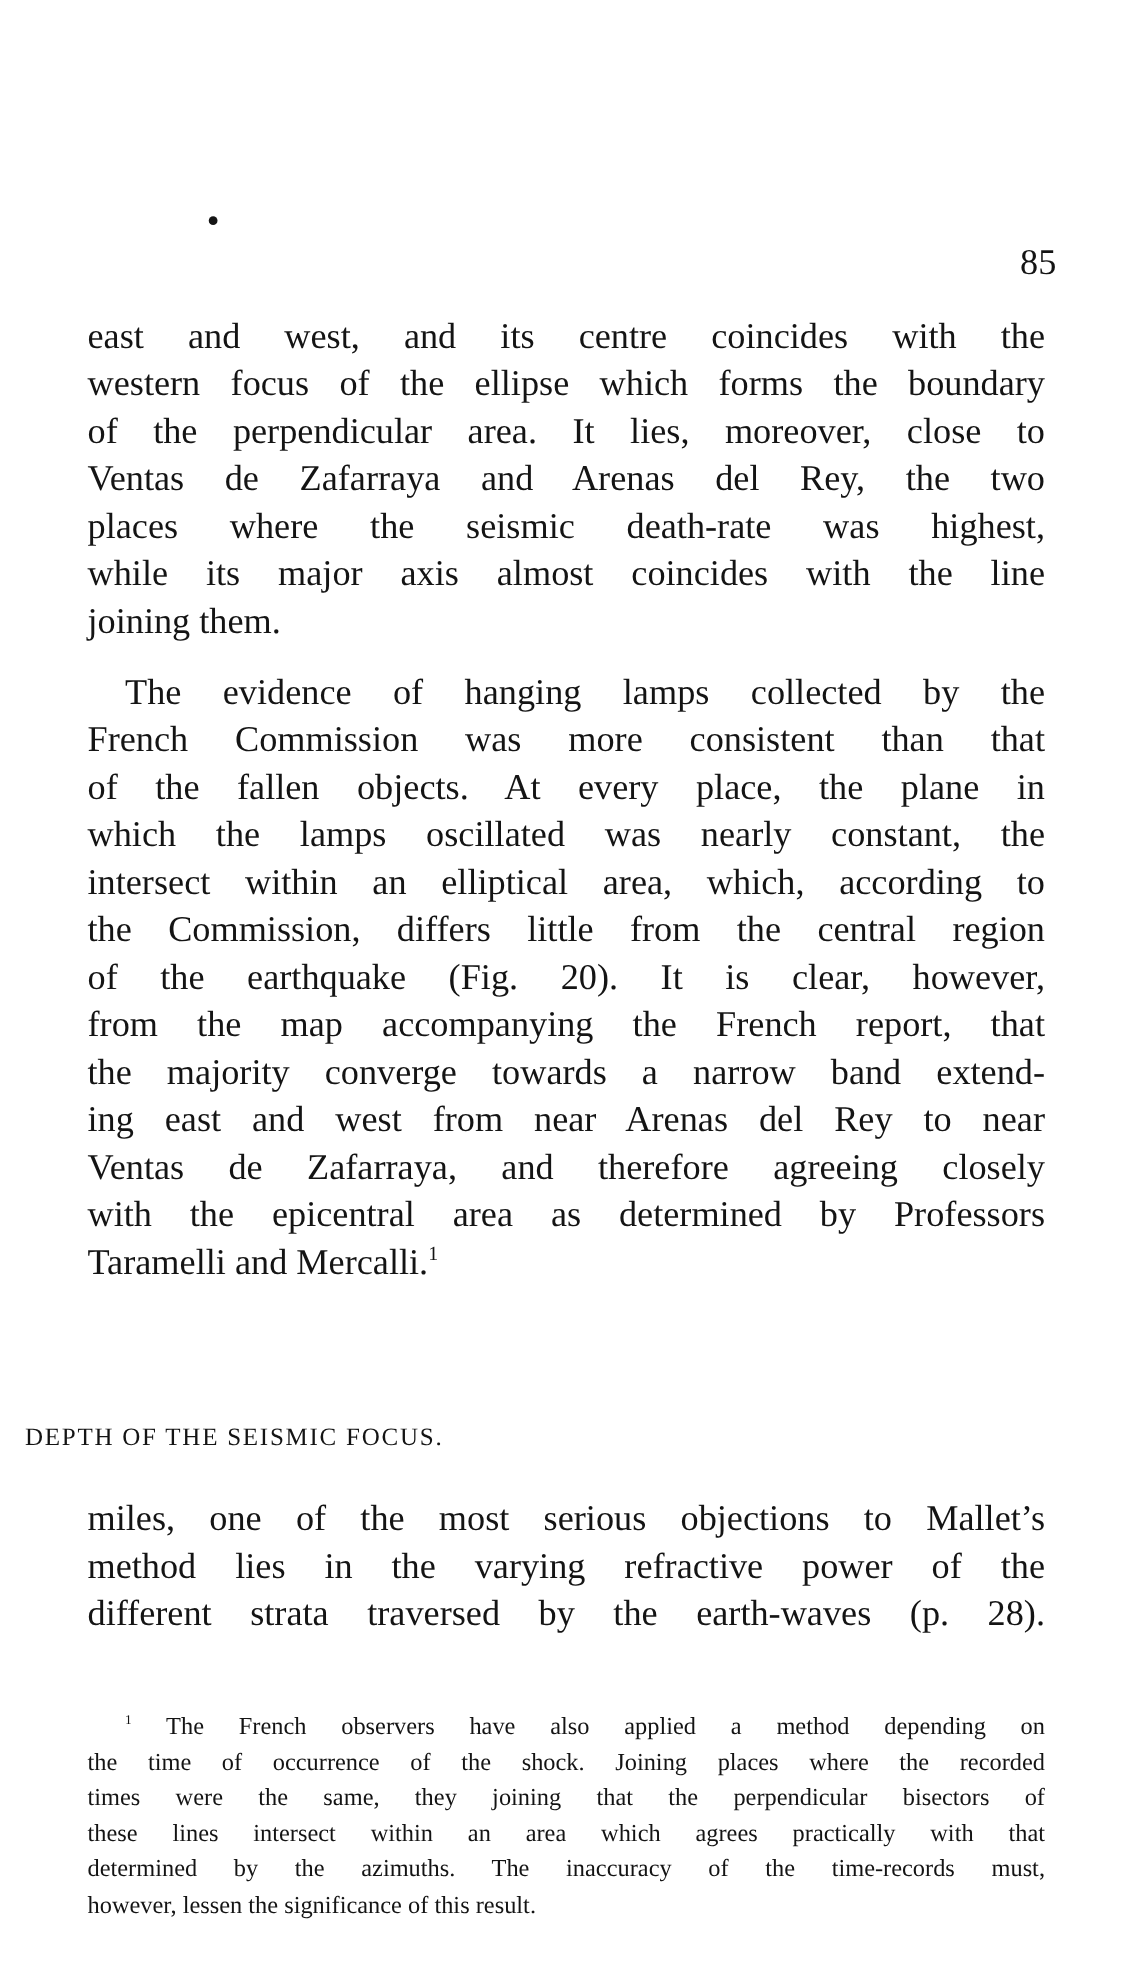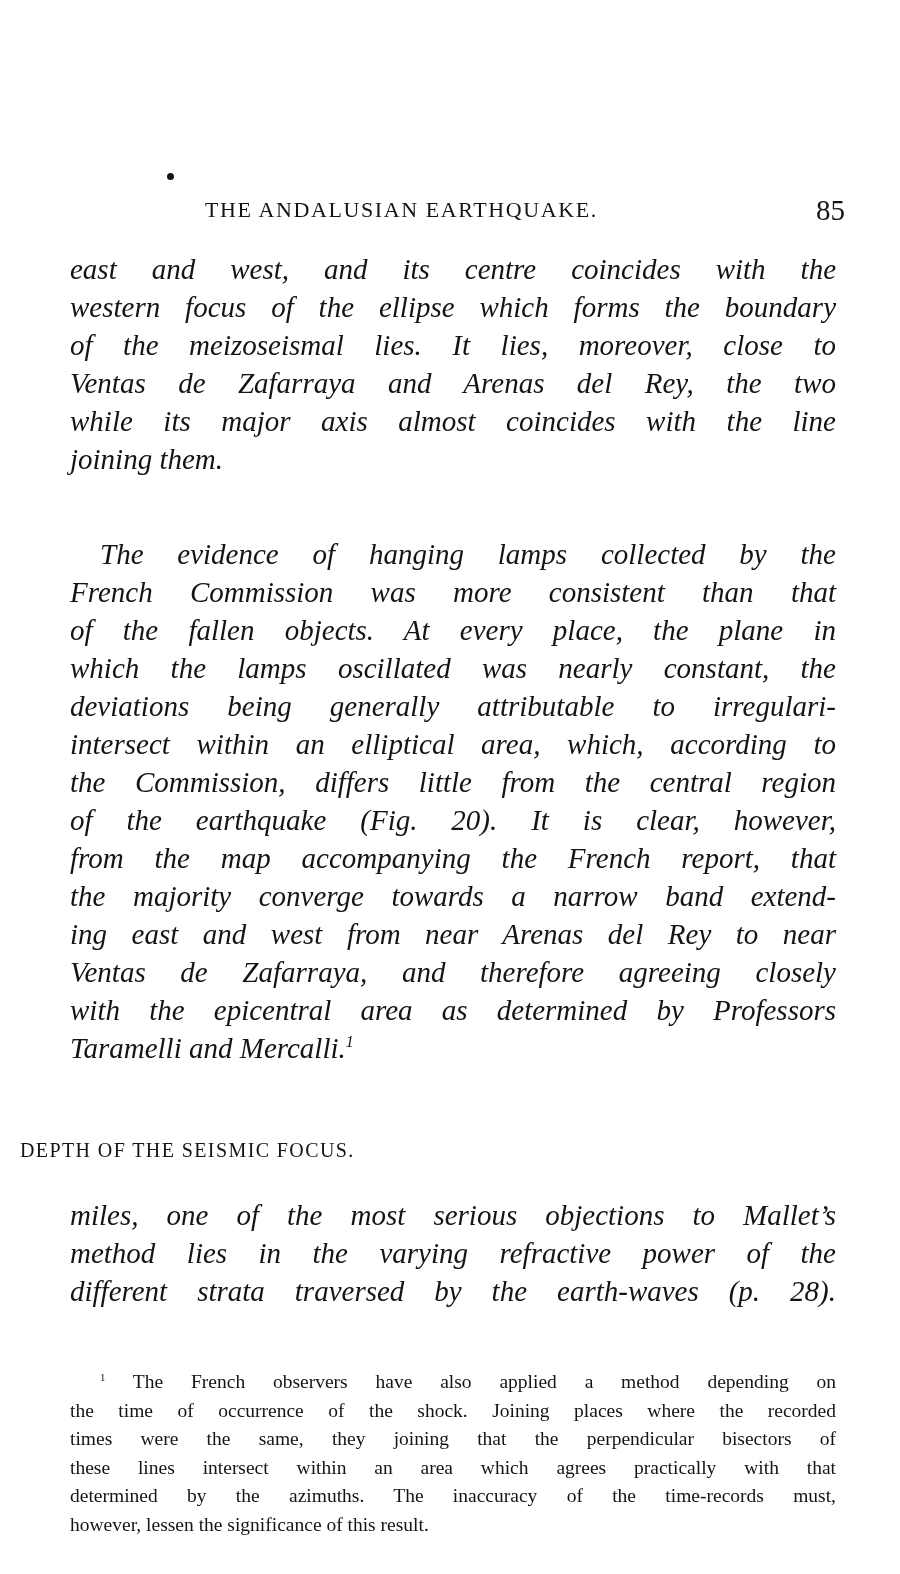--- a/index.html
+++ b/index.html
@@ -24,21 +24,21 @@
     font-size: 29px; line-height: 40px; margin-left: 36px;
   }
   .body-text {
     position: absolute; left: 70px; width: 766px;
   }
   .line {
     height: 38px; font-size: 29px; line-height: 38px;
     text-align: justify; text-align-last: justify; white-space: nowrap;
     overflow: visible;
   }
-  .line span { display: inline-block; width: 100%; text-align: justify; text-align-last: justify; white-space: normal; font-style: italic; }
+  .line span { display: inline-block; width: 100%; text-align: justify; text-align-last: justify; white-space: normal; }
   .line.last span { text-align-last: left; }
   .line.indent span { padding-left: 30px; box-sizing: border-box; }
   .section-heading {
     position: absolute; left: 0; width: 900px; top: 1135px;
     text-align: left; font-size: 20px; letter-spacing: 1.4px; line-height: 30px;
   }
   .section-heading span { position: relative; left: 20px; }
   .footnote {
     position: absolute; left: 70px; width: 766px; top: 1368px; font-family: Liberation Serif, serif;
   }
@@ -50,39 +50,38 @@
   .fline.indent span { padding-left: 30px; box-sizing: border-box; }
   sup { font-size: 0.55em; vertical-align: 0.7em; line-height: 0; }
 </style>
 </head>
 <body>
 
 <div class="page">
   <div class="dot"></div>
 
   <div class="running-head">
-    <div class="running-title">THE ANDALUSIAN EARTHQUAKE.</div>
     <div class="page-number">85</div>
   </div>
 
   <div class="body-text" style="top:250px;">
     <div class="line"><span>east and west, and its centre coincides with the</span></div>
     <div class="line"><span>western focus of the ellipse which forms the boundary</span></div>
-    <div class="line"><span>of the meizoseismal lies.  It lies, moreover, close to</span></div>
+    <div class="line"><span>of the perpendicular area.  It lies, moreover, close to</span></div>
     <div class="line"><span>Ventas de Zafarraya and Arenas del Rey, the two</span></div>
+    <div class="line"><span>places where the seismic death-rate was highest,</span></div>
     <div class="line"><span>while its major axis almost coincides with the line</span></div>
     <div class="line last"><span>joining them.</span></div>
   </div>
 
   <div class="body-text" style="top:516px;margin-top:19px;">
     <div class="line indent"><span>The evidence of hanging lamps collected by the</span></div>
     <div class="line"><span>French Commission was more consistent than that</span></div>
     <div class="line"><span>of the fallen objects.  At every place, the plane in</span></div>
     <div class="line"><span>which the lamps oscillated was nearly constant, the</span></div>
-    <div class="line"><span>deviations being generally attributable to irregulari-</span></div>
     <div class="line"><span>intersect within an elliptical area, which, according to</span></div>
     <div class="line"><span>the Commission, differs little from the central region</span></div>
     <div class="line"><span>of the earthquake (Fig. 20).  It is clear, however,</span></div>
     <div class="line"><span>from the map accompanying the French report, that</span></div>
     <div class="line"><span>the majority converge towards a narrow band extend-</span></div>
     <div class="line"><span>ing east and west from near Arenas del Rey to near</span></div>
     <div class="line"><span>Ventas de Zafarraya, and therefore agreeing closely</span></div>
     <div class="line"><span>with the epicentral area as determined by Professors</span></div>
     <div class="line last"><span><span style="display:inline;width:auto;padding:0;">Taramelli and Mercalli.</span><sup>1</sup></span></div>
   </div>

